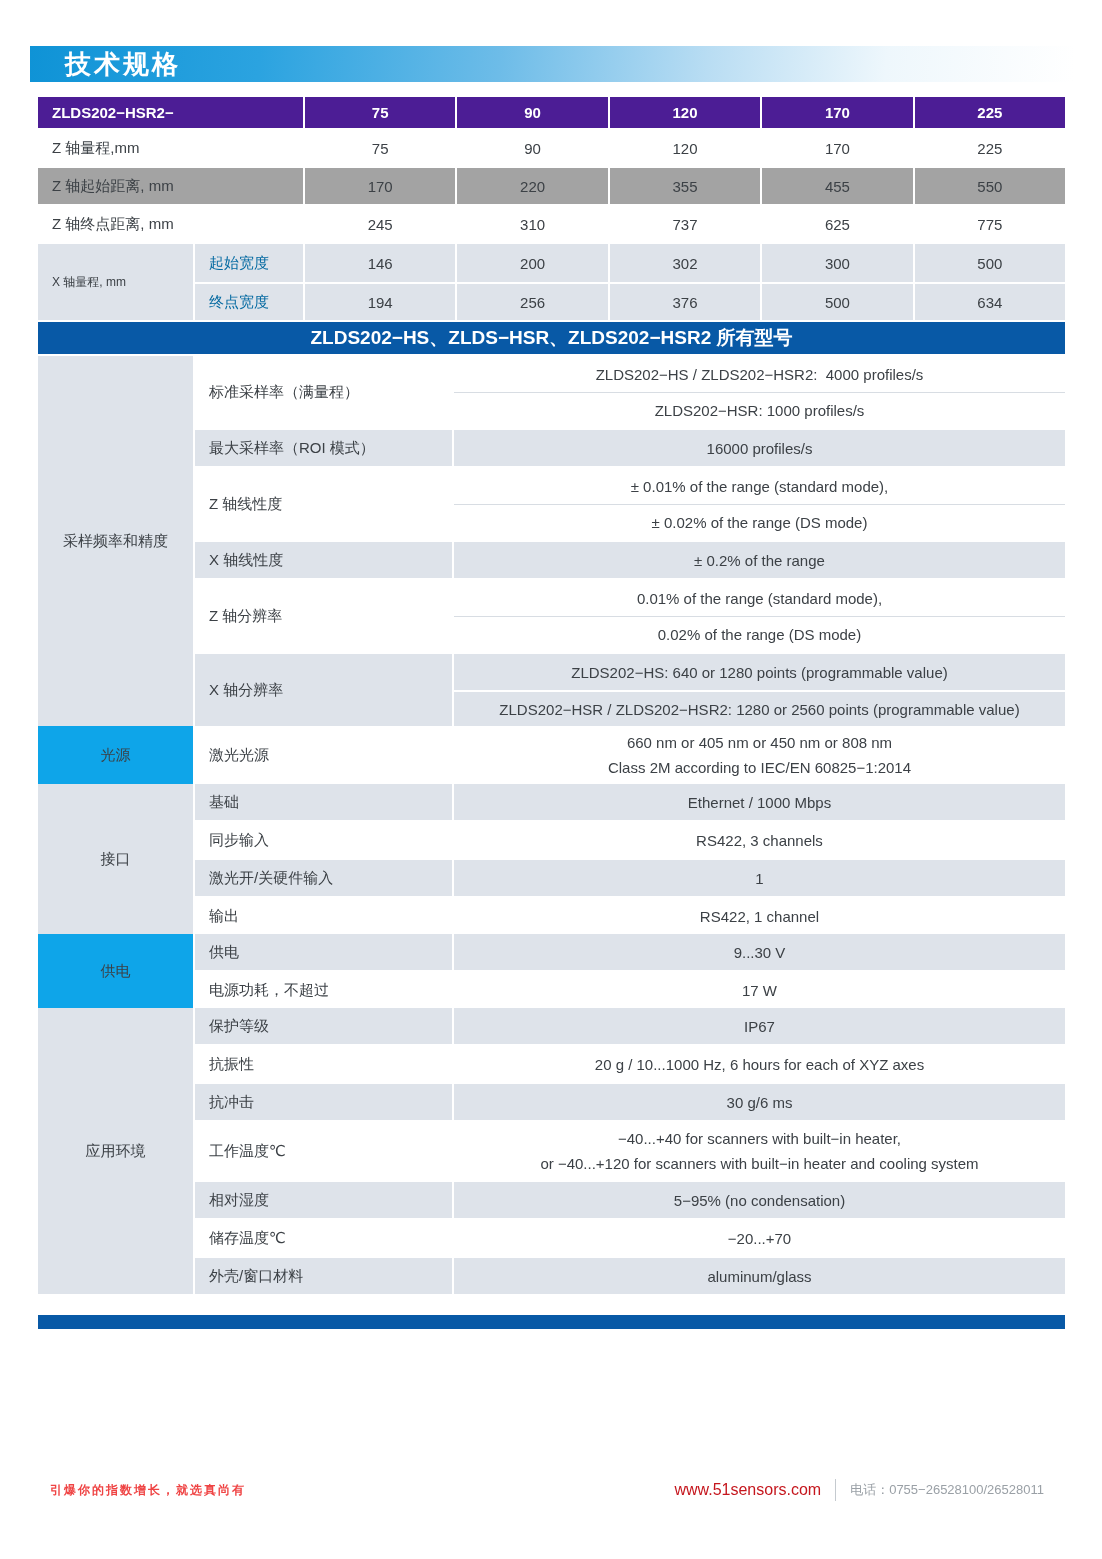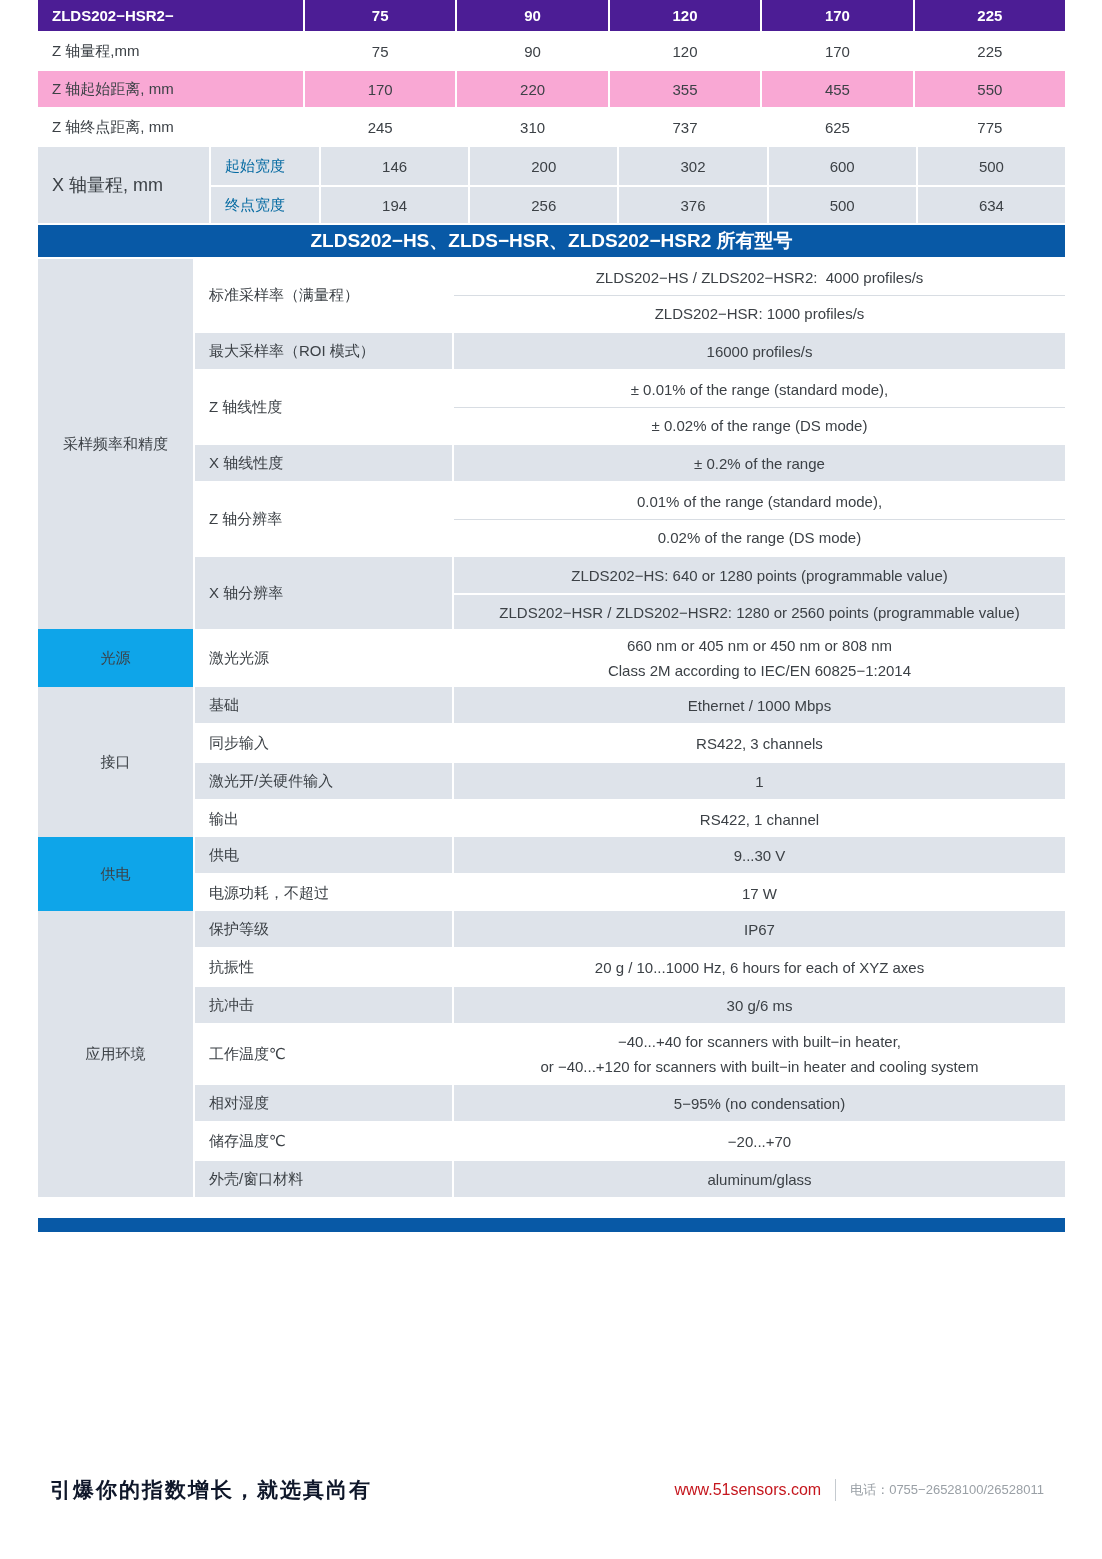--- a/index.html
+++ b/index.html
@@ -17,25 +17,25 @@
   .content { margin-left:38px; width:1027px; }
 
   
   .mrow { display:flex; border-bottom:2px solid #ffffff; }
   .mrow.header { background:#4c1d95; height:33px; }
   .mrow.header > div { color:#ffffff; font-weight:bold; font-size:15px; }
   .mlabel { width:267px; display:flex; align-items:center; padding-left:14px; border-right:2px solid #ffffff; font-size:15px; color:#3c4146; }
   .mval { flex:1; display:flex; align-items:center; justify-content:center; border-right:2px solid #ffffff; font-size:15px; color:#3c4146; }
   .mrow > .mval:last-child, .xsubrow > .mval:last-child { border-right:none; }
   .mrow.white { background:#0f172a; height:38px; }
-  .mrow.gray  { background:#f9a8d4; height:38px; }
+  .mrow.gray  { background:#a3a3a3; height:38px; }
   .mrow.white .mlabel, .mrow.white .mval { background:#ffffff; }
   .xblock { display:flex; border-bottom:2px solid #ffffff; }
   .xblock.gray { background:#dee3ea; }
-  .xgroup { width:173px; display:flex; align-items:center; padding-left:14px; border-right:2px solid #ffffff; font-size:18px; color:#3c4146; }
+  .xgroup { width:157px; display:flex; align-items:center; padding-left:14px; border-right:2px solid #ffffff; font-size:12px; color:#3c4146; }
   .xsubs { flex:1; display:flex; flex-direction:column; }
   .xsubrow { display:flex; height:38px; }
   .xsubrow + .xsubrow { border-top:2px solid #ffffff; }
   .xsublabel { width:110px; display:flex; align-items:center; padding-left:14px; border-right:2px solid #ffffff; font-size:15px; color:#0369a1; }
 
   
   .models-banner {
     margin-left:38px; width:1027px; height:34px; background:#0859a6;
     display:flex; align-items:center; justify-content:center;
     color:#ffffff; font-weight:bold; font-size:19px; border-bottom:2px solid #ffffff;
@@ -54,31 +54,34 @@
   .cell { flex:1; min-height:36px; display:flex; flex-direction:column; align-items:center; justify-content:center; padding:4px 16px; text-align:center; font-size:15px; color:#3c4146; }
   .cell .line { line-height:25px; }
   .specrow.gray  { background:#dee3ea; }
   .specrow.white { background:#ffffff; }
   .specrow.white .cell + .cell { border-top:1px solid #d8dde3; }
   .specrow.gray  .cell + .cell { border-top:2px solid #ffffff; }
 
   
   .bottom-bar { margin:21px 0 0 38px; width:1027px; height:14px; background:#0859a6; }
   .footer { position:absolute; left:50px; right:58px; top:1474px; height:32px; display:flex; justify-content:space-between; align-items:center; }
-  .slogan { color:#0f172a; font-size:21px; font-weight:bold; letter-spacing:2px; }
+  .slogan { color:#ef4444; font-size:12px; font-weight:bold; letter-spacing:2px; }
   .footer-right { display:flex; align-items:center; }
   .website { color:#c5161d; font-size:16px; font-weight:500; }
   .vdiv { width:1px; height:22px; background:#c5cacf; margin:0 14px; }
   .phone { color:#9aa0a6; font-size:13px; }
 </style>
 </head>
 <body>
 
 <div class="page">
 
+  <div class="title-bar">
+    <span class="title">技术规格</span>
+  </div>
 
   <div class="content">
       <div class="mrow header">
         <div class="mlabel">ZLDS202−HSR2−</div>
         <div class="mval">75</div>
         <div class="mval">90</div>
         <div class="mval">120</div>
         <div class="mval">170</div>
         <div class="mval">225</div>
       </div>
@@ -107,21 +110,21 @@
         <div class="mval">775</div>
       </div>
       <div class="xblock gray">
         <div class="xgroup">X 轴量程, mm</div>
         <div class="xsubs">
           <div class="xsubrow">
             <div class="xsublabel">起始宽度</div>
             <div class="mval">146</div>
             <div class="mval">200</div>
             <div class="mval">302</div>
-            <div class="mval">600</div>
+            <div class="mval">300</div>
             <div class="mval">500</div>
           </div>
           <div class="xsubrow">
             <div class="xsublabel">终点宽度</div>
             <div class="mval">194</div>
             <div class="mval">256</div>
             <div class="mval">376</div>
             <div class="mval">500</div>
             <div class="mval">634</div>
           </div>

